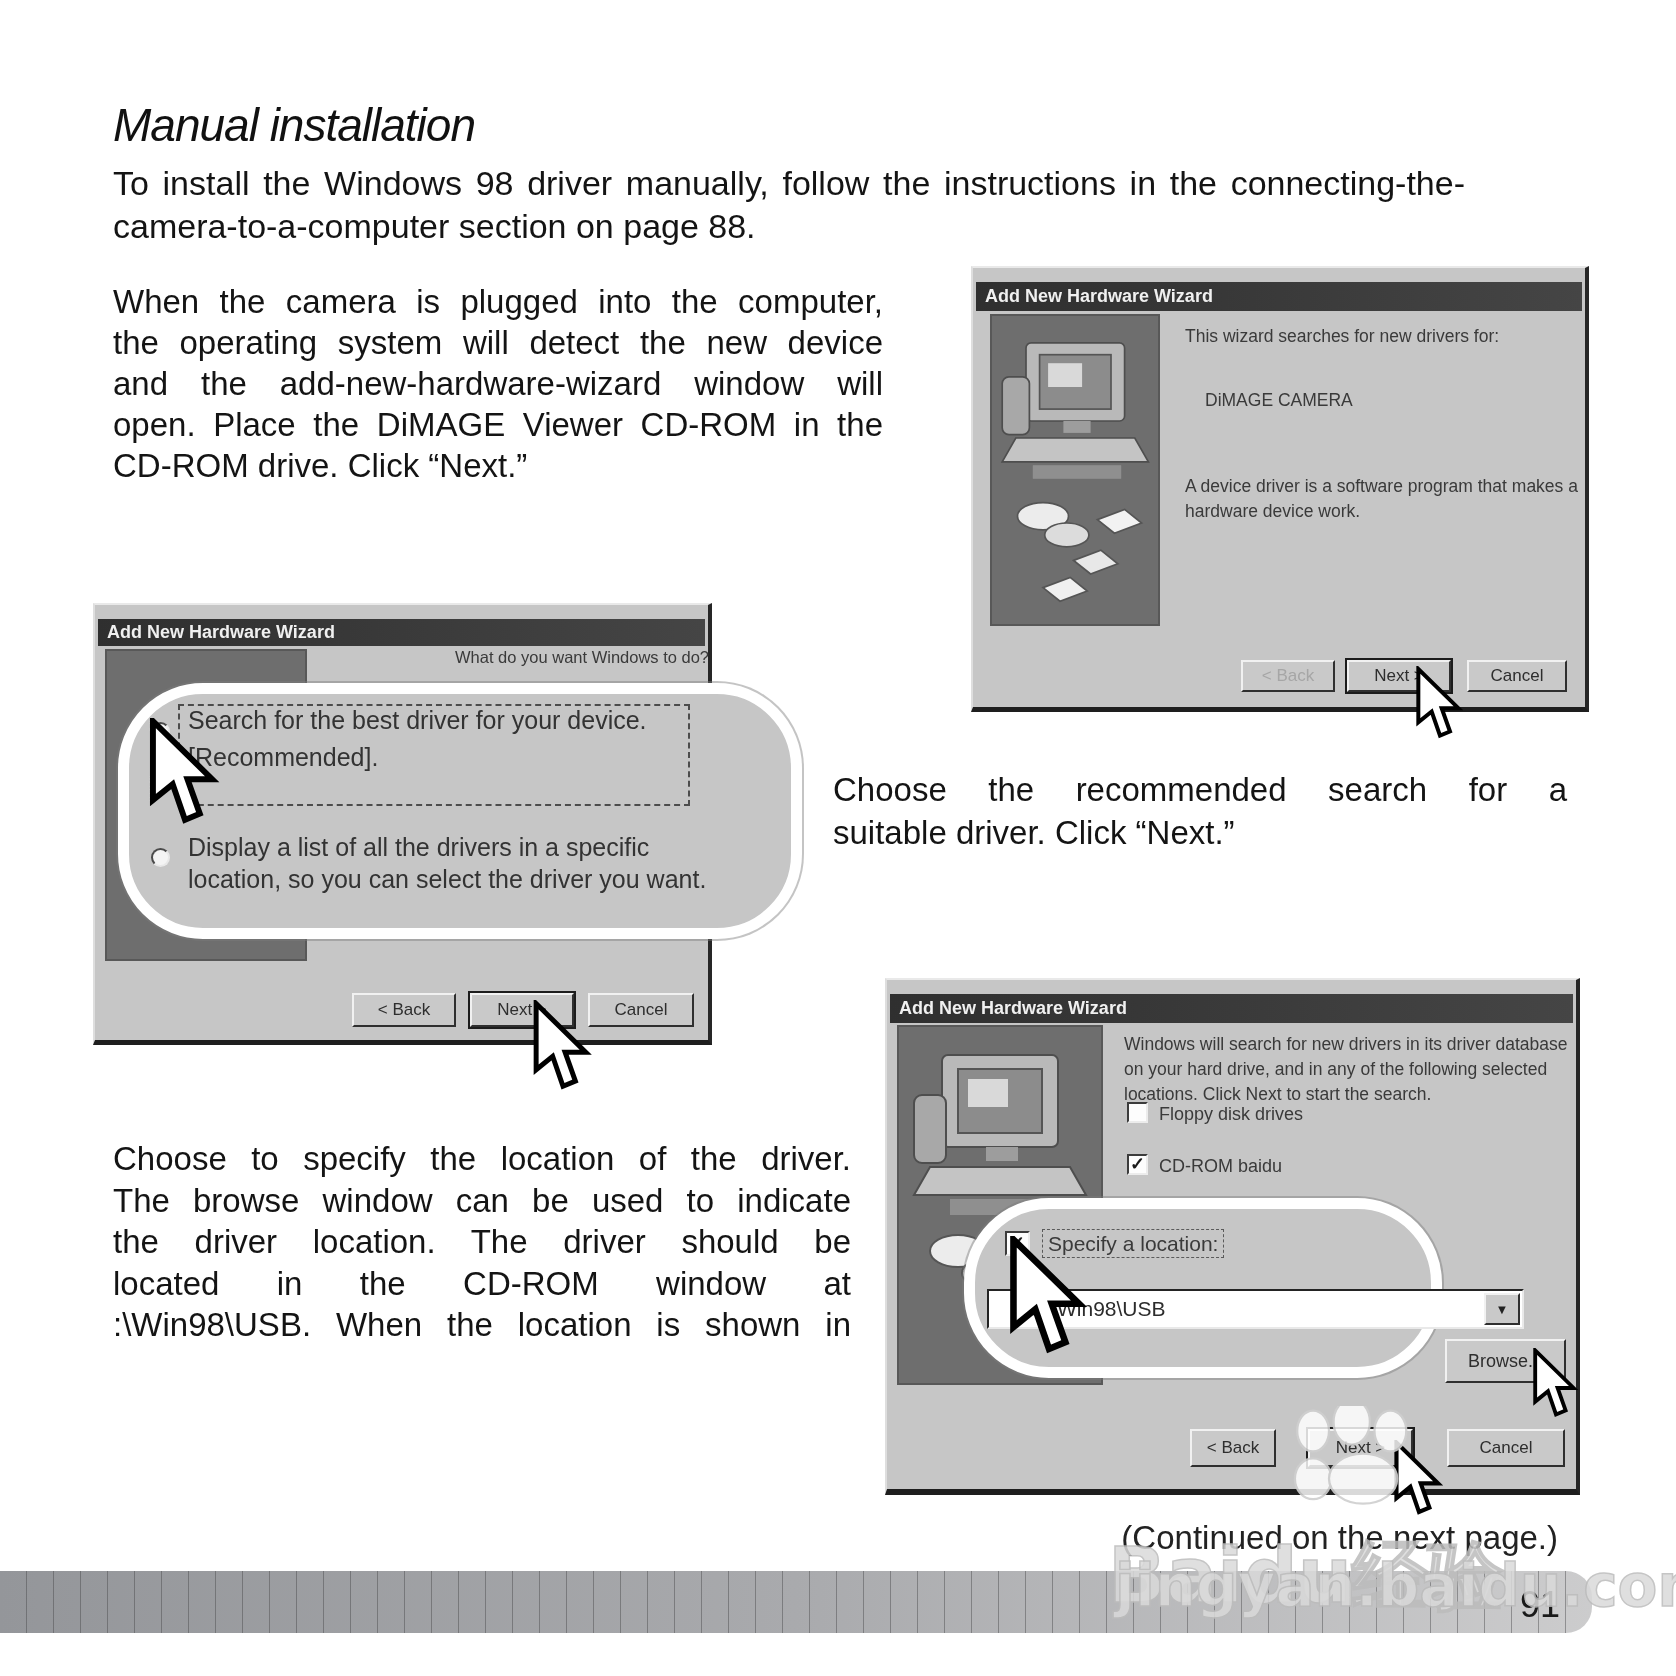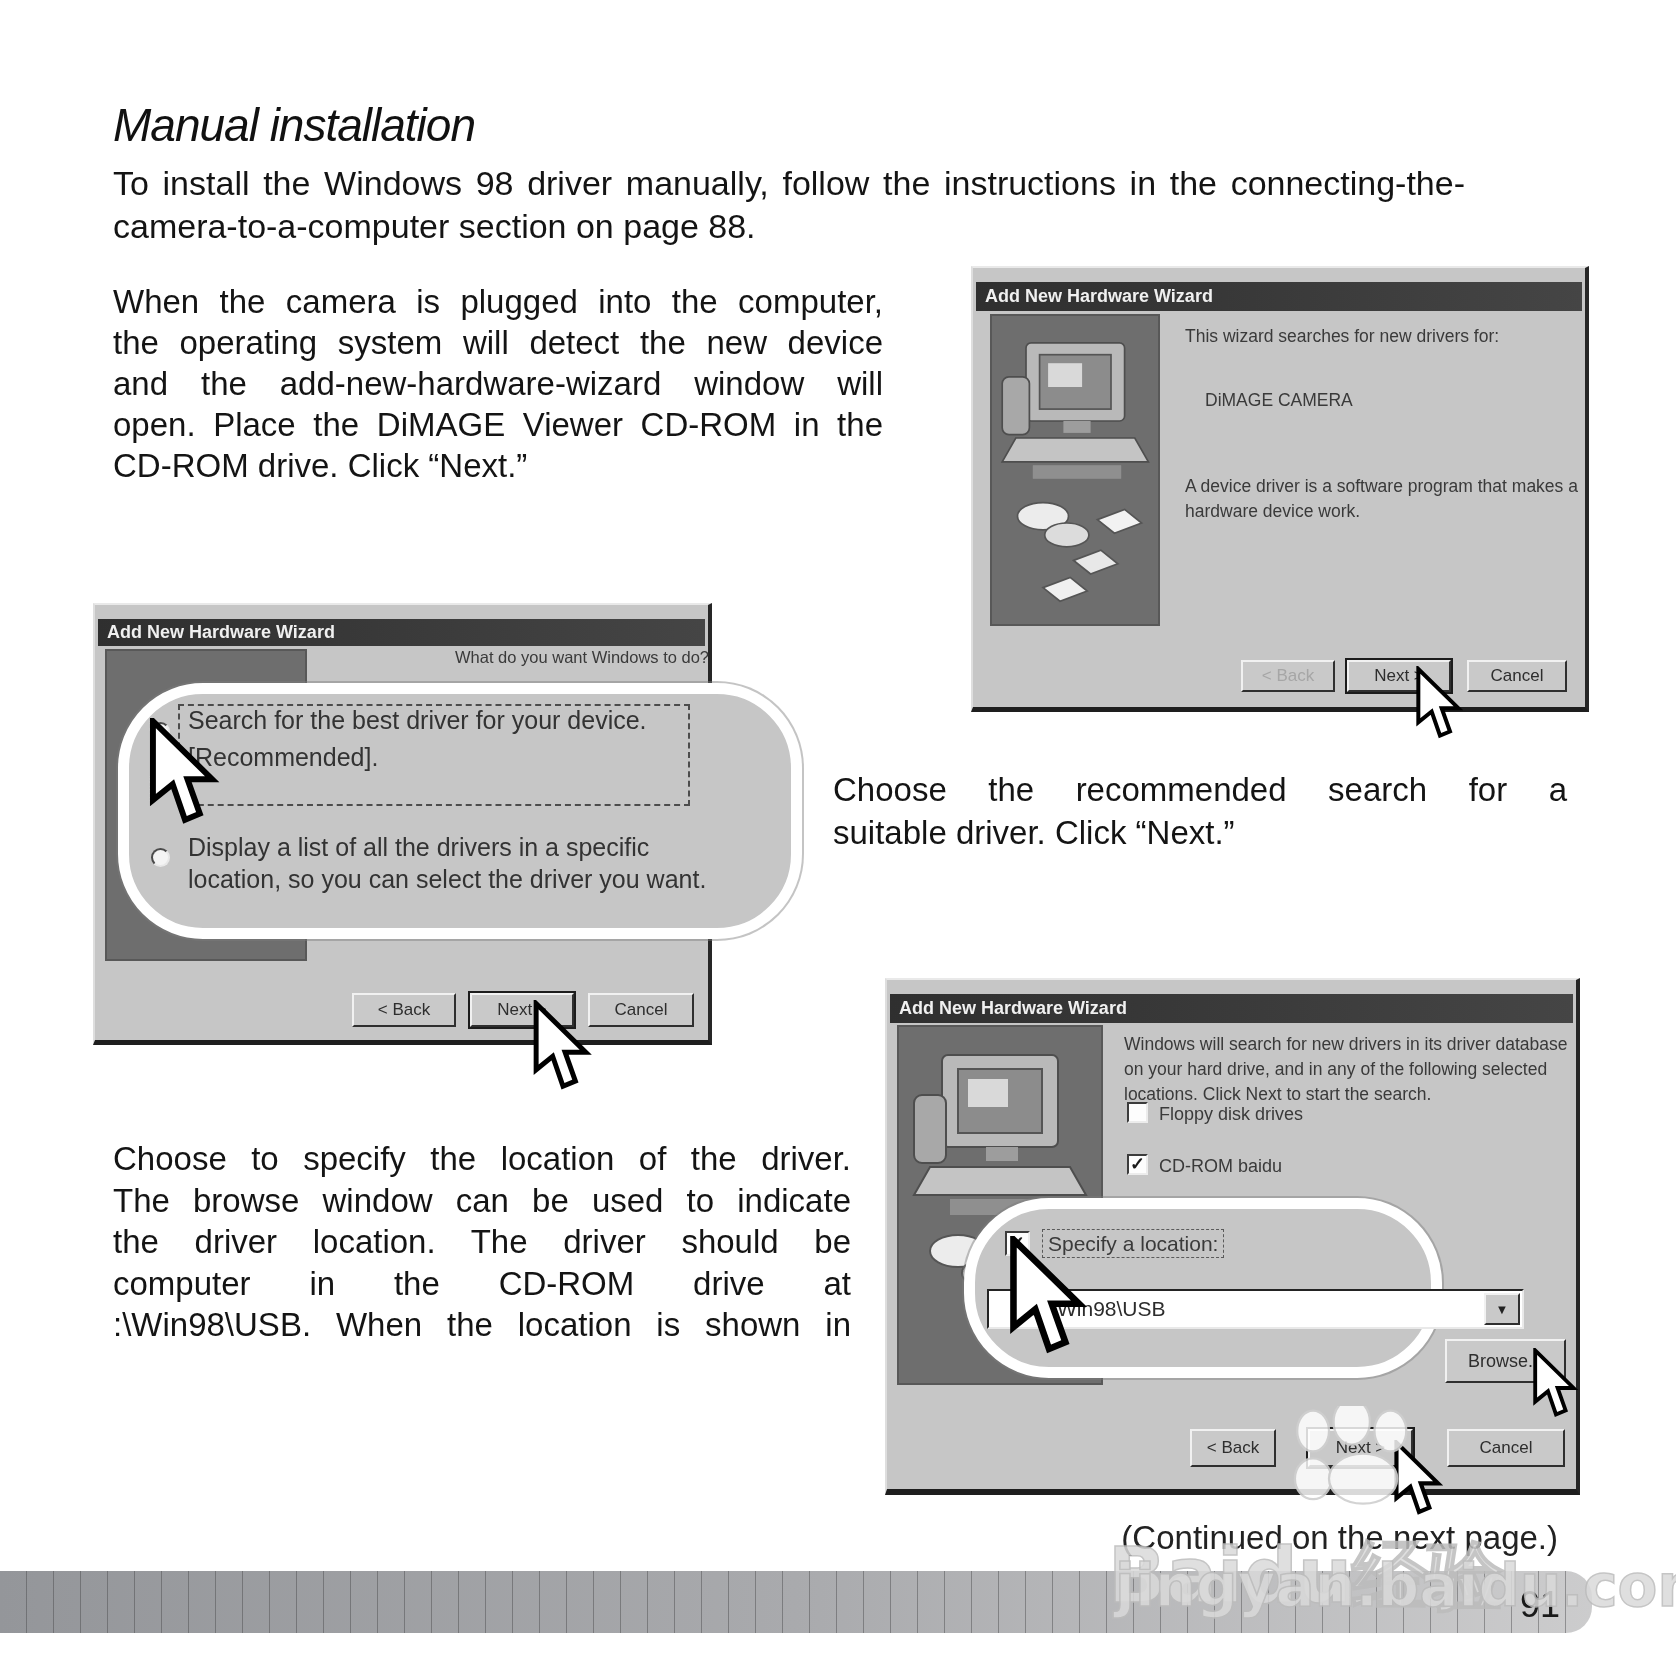--- a/index.html
+++ b/index.html
@@ -110,21 +110,21 @@
 
 <div class="abs body-text" style="left:833px;top:768px;width:734px;line-height:43px;">
   <div class="jl">Choose the recommended search for a</div>
   <div class="ll">suitable driver. Click “Next.”</div>
 </div>
 
 <div class="abs body-text" style="left:113px;top:1138px;width:738px;line-height:41.5px;">
   <div class="jl">Choose to specify the location of the driver.</div>
   <div class="jl">The browse window can be used to indicate</div>
   <div class="jl">the driver location. The driver should be</div>
-  <div class="jl">computer in the CD-ROM drive at</div>
+  <div class="jl">located in the CD-ROM window at</div>
   <div class="jl">:\Win98\USB. When the location is shown in</div>
 </div>
 
 <div class="abs continued" style="left:1100px;top:1519px;width:458px;">(Continued on the next page.)</div>
 
 <div class="abs dlg" style="left:971px;top:266px;width:618px;height:446px;">
   <div class="titlebar">Add New Hardware Wizard</div>
   <div class="gpanel" style="left:17px;top:46px;width:170px;height:312px;">
     <svg viewBox="0 0 100 180" width="170" height="312">
       <rect x="20" y="14" width="58" height="46" rx="3" fill="#b9b9b9" stroke="#4e4e4e"></rect>

